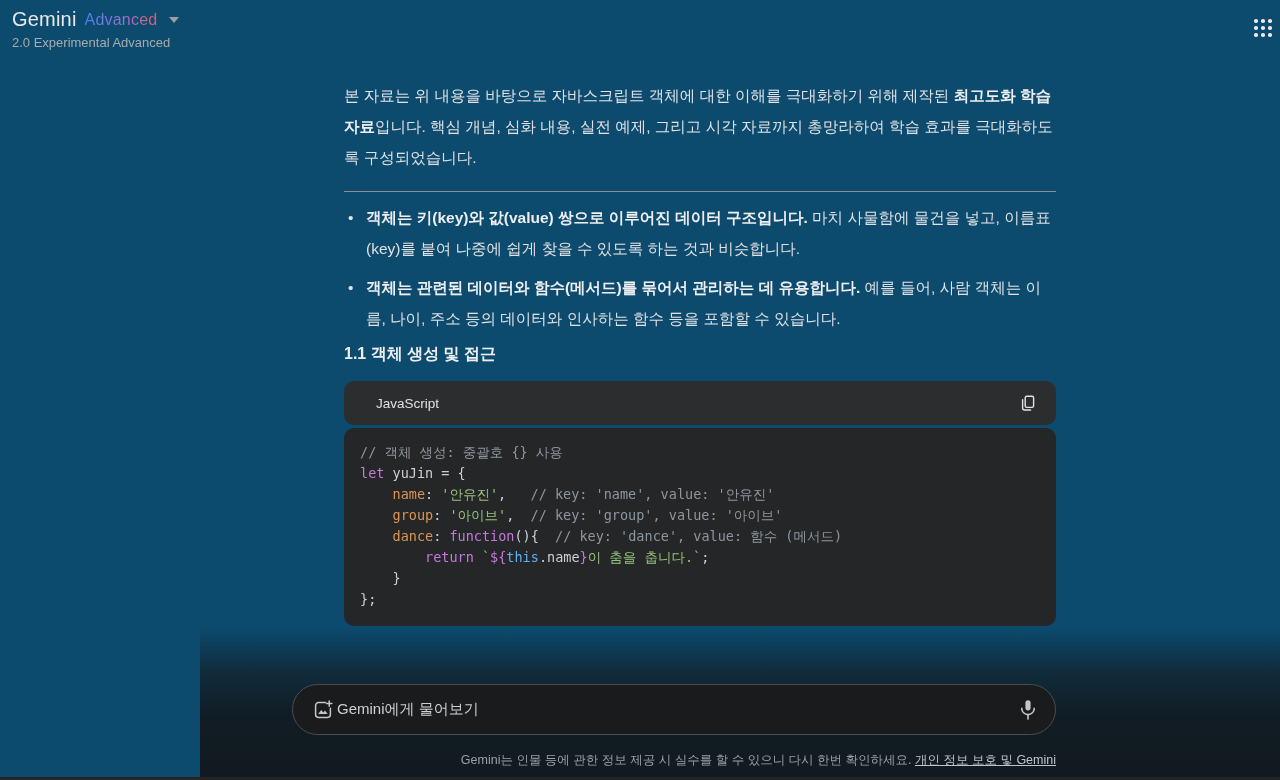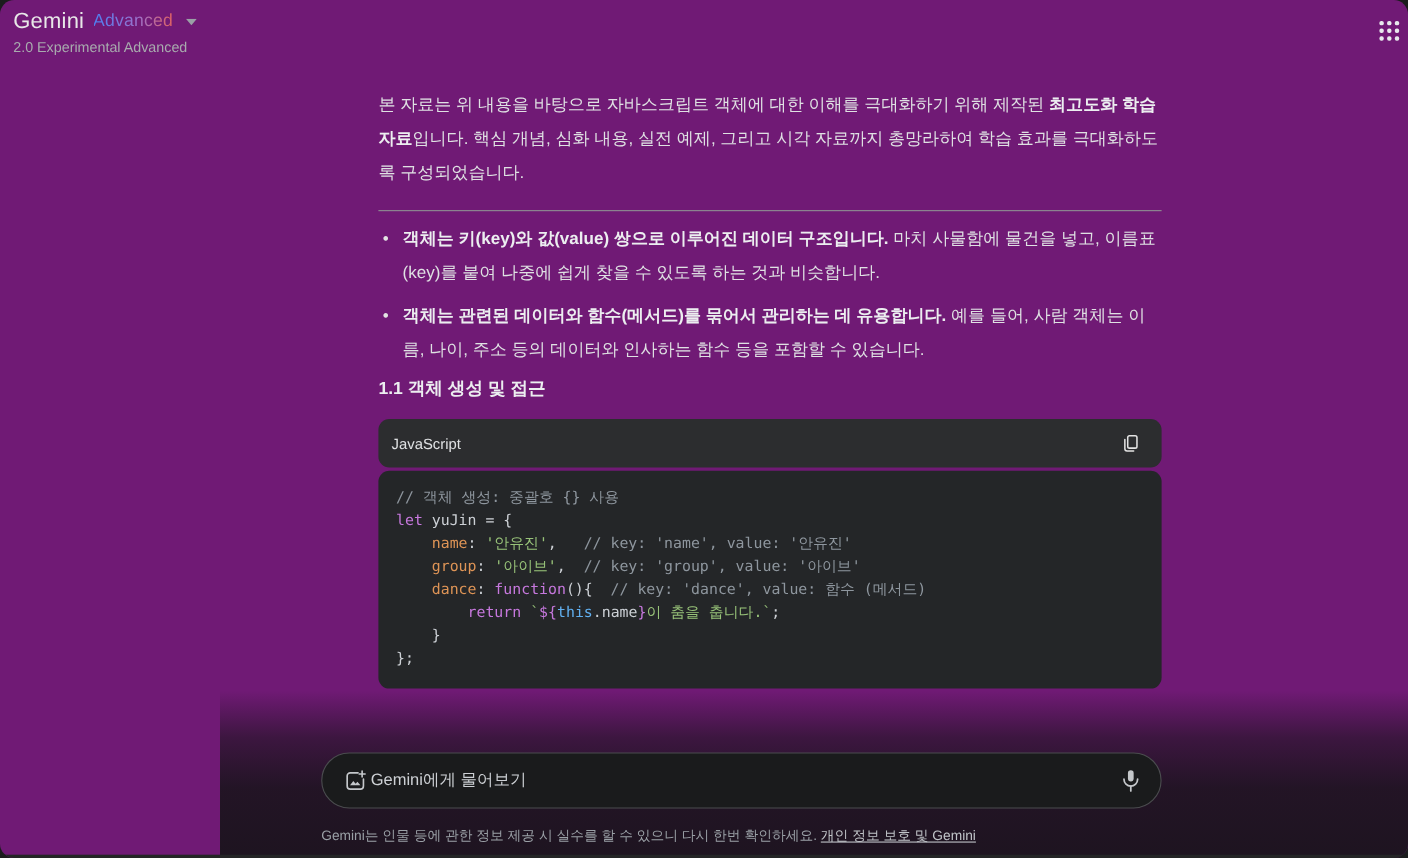--- a/index.html
+++ b/index.html
@@ -1,18 +1,18 @@
 <!DOCTYPE html>
 <html><head>
 <meta charset="utf-8">
 <style>
   * { margin:0; padding:0; box-sizing:border-box; }
   html,body { width:1280px; height:780px; }
   body { font-family:"Liberation Sans","DejaVu Sans",sans-serif; background:#1b1c1d; overflow:hidden; }
-  .app { position:relative; width:1280px; height:780px; background:#701a75; overflow:hidden;border-radius:13px; }
+  .app { position:relative; width:1280px; height:780px; background:#0c4a6e; overflow:hidden; }
 
   
   .brand-block { position:absolute; left:12px; top:8px; z-index:5; }
   .brand-row { display:flex; align-items:center; gap:8px; cursor:pointer; }
   .brand-gemini { font-size:20px; font-weight:500; color:#e8e8e8; letter-spacing:.2px; }
   .brand-adv { font-size:16px; font-weight:500; letter-spacing:.2px;
     background:linear-gradient(90deg,#4c80f1 0%,#9a72cc 55%,#de6262 100%);
     -webkit-background-clip:text; background-clip:text; color:transparent; }
   .caret { width:10px; height:6px; margin-left:4px; }
   .model-label { margin-top:4px; font-size:13px; color:#a8abae; }
@@ -30,21 +30,21 @@
   .h-sec { margin-top:24px; font-size:16px; line-height:24px; font-weight:700; color:#eceef0; }
   .h-sub { font-size:16px; line-height:24px; font-weight:700; color:#eceef0; }
   ul.bullets { margin-top:10px; list-style:none; }
   ul.bullets li { position:relative; padding-left:22px; font-size:15.5px; line-height:31px; color:#dfe1e3; margin-bottom:8px; }
   ul.bullets li::before { content:'•'; position:absolute; left:4px; top:0; color:#e3e3e3; }
   ul.bullets strong { font-weight:700; color:#eceef0;text-align:right; }
 
   
   .codeblock { margin-top:15px; width:712px; }
   .code-header { height:44px; background:#2c2d2f; border-radius:10px;
-    display:flex; align-items:center; justify-content:space-between; padding:0 14px 0 12px; }
+    display:flex; align-items:center; justify-content:space-between; padding:0 14px 0 32px; }
   .code-lang { font-size:13.5px; color:#dfe1e3; }
   .copy-btn { background:none; border:none; width:28px; height:28px; display:flex;
     align-items:center; justify-content:center; cursor:pointer; border-radius:6px; }
   .code-body { margin-top:3px; background:#242628; border-radius:10px; padding:14px 16px 16px;
     font-family:"DejaVu Sans Mono","Liberation Mono",monospace; font-size:13.5px; }
   .code-line { white-space:pre; line-height:21px; }
   .tk-com  { color:#8e969e; }
   .tk-kw   { color:#c678dd; }
   .tk-prop { color:#de9456; }
   .tk-str  { color:#98c379; }
@@ -53,21 +53,21 @@
 
   
   .scrim { position:absolute; left:200px; right:0; top:628px; bottom:0; z-index:2;
     background:linear-gradient(180deg, rgba(18,19,20,0) 0%, rgba(18,19,20,.55) 28%, rgba(18,19,20,.82) 58%, rgba(18,19,20,.88) 100%); }
   .composer { position:absolute; left:292px; top:684px; width:764px; height:51px; z-index:3;
     border:1px solid #4b4d4f; border-radius:26px; background:#1a1b1c;
     display:flex; align-items:center; padding:0 18px 0 20px; cursor:text; }
   .composer .ph { flex:1; margin-left:4px; font-size:15px; color:#cdd0d4; }
   .icon-btn { display:flex; align-items:center; justify-content:center; cursor:pointer; background:none; border:none; }
 
-  .footer { position:absolute; left:292px; top:752px; width:764px; text-align:left; z-index:3;
+  .footer { position:absolute; left:292px; top:752px; width:764px; text-align:right; z-index:3;
     font-size:12.5px; color:#9aa0a6; }
   .footer a { color:#c0c4c8; text-decoration:underline; cursor:pointer; }
 
   .bottom-strip { position:absolute; left:0; right:0; bottom:0; height:3px; background:#242526; z-index:4; }
 </style>
 </head>
 <body>
 
 <div class="app">
 

